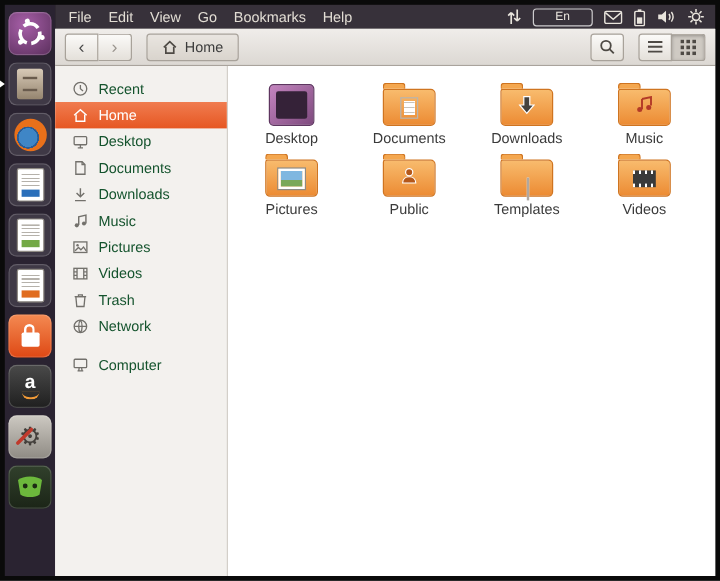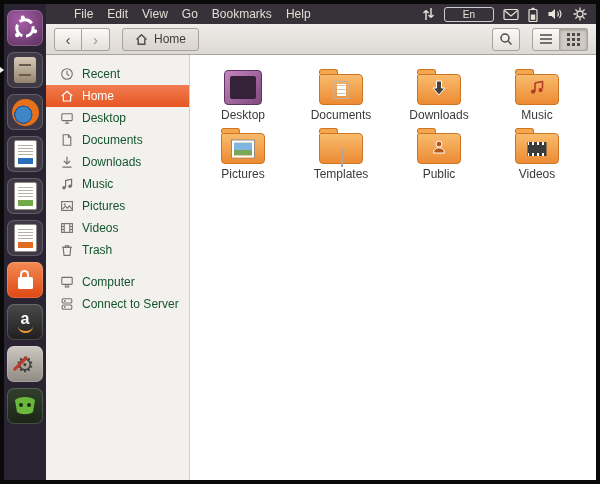--- a/index.html
+++ b/index.html
@@ -31,21 +31,21 @@
   .bag{width:15px;height:12px;background:#fff;border-radius:1.5px;position:relative;margin-top:6px;}
   .bag::before{content:"";position:absolute;top:-7px;left:2.5px;width:9px;height:8px;box-sizing:border-box;
       border:2px solid #fff;border-bottom:none;border-radius:5px 5px 0 0;}
   .ama{color:#fff;font-size:16px;font-weight:bold;line-height:1;text-align:center;}
   .ama::after{content:"";display:block;width:15px;height:5px;border-bottom:2px solid #f19a37;border-radius:0 0 9px 9px;margin-top:-1px;}
   .cog{position:relative;font-size:21px;line-height:1;color:#44403c;}
   .wrench{position:absolute;width:19px;height:3px;background:#c0392b;border-radius:2px;transform:rotate(-45deg);top:16px;left:4px;}
   
   .panel{position:absolute;left:46px;top:4px;right:4px;height:20px;background:#37313a;
          display:flex;align-items:center;color:#e2ddd4;font-size:12px;}
-  .menus{display:flex;gap:14px;padding-left:28px;}
+  .menus{display:flex;gap:14px;padding-left:11px;}
   .menu{cursor:pointer;}
   .tray{margin-left:auto;display:flex;align-items:center;gap:9px;padding-right:8px;}
   .tray span{display:flex;align-items:center;cursor:pointer;}
   .kbd{border:1px solid rgba(255,255,255,.75);border-radius:3px;padding:0 18px;font-size:10px;line-height:13px;color:#e8e4dc;}
   
   .window{position:absolute;left:46px;top:24px;right:4px;bottom:4px;background:#fff;display:flex;flex-direction:column;}
   .toolbar{height:31px;flex:0 0 auto;background:linear-gradient(#f0edea,#dcd8d3);border-bottom:1px solid #a9a39c;
            display:flex;align-items:center;padding:0 8px;gap:12px;box-sizing:border-box;}
   .tbtn{height:23px;min-width:28px;box-sizing:border-box;background:linear-gradient(#fbfaf8,#e4e0da);
         border:1px solid #a8a29a;border-radius:3px;display:flex;align-items:center;justify-content:center;
@@ -330,44 +330,42 @@
           <span class="sico">
               <svg width="14" height="14">
                 <g stroke="currentColor" stroke-width="1.1" fill="none">
                   <path d="M3.2 4.2h7.6L10 12.4H4z"></path>
                   <path d="M2.2 4.2h9.6M5.4 4.2V2.8h3.2v1.4"></path>
                 </g>
               </svg>
             </span>
           <span>Trash</span>
         </div>
+        <div class="srow">
+          <span class="sico">
+              <svg width="14" height="14">
+                <g stroke="currentColor" stroke-width="1.1" fill="none">
+                  <circle cx="7" cy="7" r="5.2"></circle>
+                  <path d="M1.8 7h10.4M7 1.8c1.9 2 1.9 8.4 0 10.4M7 1.8c-1.9 2-1.9 8.4 0 10.4"></path>
+                </g>
+              </svg>
+            </span>
+          <span>Network</span>
+        </div>
         <div class="ssep"></div>
         <div class="srow">
           <span class="sico">
               <svg width="14" height="14">
                 <g stroke="currentColor" stroke-width="1.1" fill="none">
                   <rect x="1.8" y="2.4" width="10.4" height="7" rx="0.8"></rect>
                   <path d="M4.6 12h4.8M6 9.4L5.6 12M8 9.4l.4 2.6"></path>
                 </g>
               </svg>
             </span>
           <span>Computer</span>
-        </div>
-        <div class="srow">
-          <span class="sico">
-              <svg width="14" height="14">
-                <g stroke="currentColor" stroke-width="1.1" fill="none">
-                  <rect x="2.2" y="1.8" width="9.6" height="4.2" rx="1"></rect>
-                  <rect x="2.2" y="8" width="9.6" height="4.2" rx="1"></rect>
-                </g>
-                <circle cx="4.8" cy="3.9" r="0.9" fill="currentColor"></circle>
-                <circle cx="4.8" cy="10.1" r="0.9" fill="currentColor"></circle>
-              </svg>
-            </span>
-          <span>Connect to Server</span>
         </div>
       </div>
 
       <div class="main">
         <div class="fcell">
           <div class="ficon">
               <div class="icon-desktop"></div>
             </div>
           <div class="flabel">Desktop</div>
         </div>
@@ -409,39 +407,39 @@
         <div class="fcell">
           <div class="ficon">
               <div class="folder">
                 <span class="emb emb-photo"></span>
               </div>
             </div>
           <div class="flabel">Pictures</div>
         </div>
         <div class="fcell">
           <div class="ficon">
-              <div class="folder"><span class="emb emb-tmpl"></span></div>
-            </div>
-          <div class="flabel">Templates</div>
-        </div>
-        <div class="fcell">
-          <div class="ficon">
               <div class="folder">
                 <span class="emb">
             <svg width="16" height="16">
                     <circle cx="8" cy="5" r="3" fill="#b5581a" stroke="#fff" stroke-width="1"></circle>
                     <path d="M2.5 14c0-3.4 2.6-5.2 5.5-5.2s5.5 1.8 5.5 5.2z" fill="#b5581a" stroke="#fff" stroke-width="1"></path>
                   </svg>
           </span>
               </div>
             </div>
           <div class="flabel">Public</div>
         </div>
         <div class="fcell">
           <div class="ficon">
+              <div class="folder"><span class="emb emb-tmpl"></span></div>
+            </div>
+          <div class="flabel">Templates</div>
+        </div>
+        <div class="fcell">
+          <div class="ficon">
               <div class="folder">
                 <span class="emb emb-film"></span>
               </div>
             </div>
           <div class="flabel">Videos</div>
         </div>
       </div>
     </div>
   </div>
 </div>

